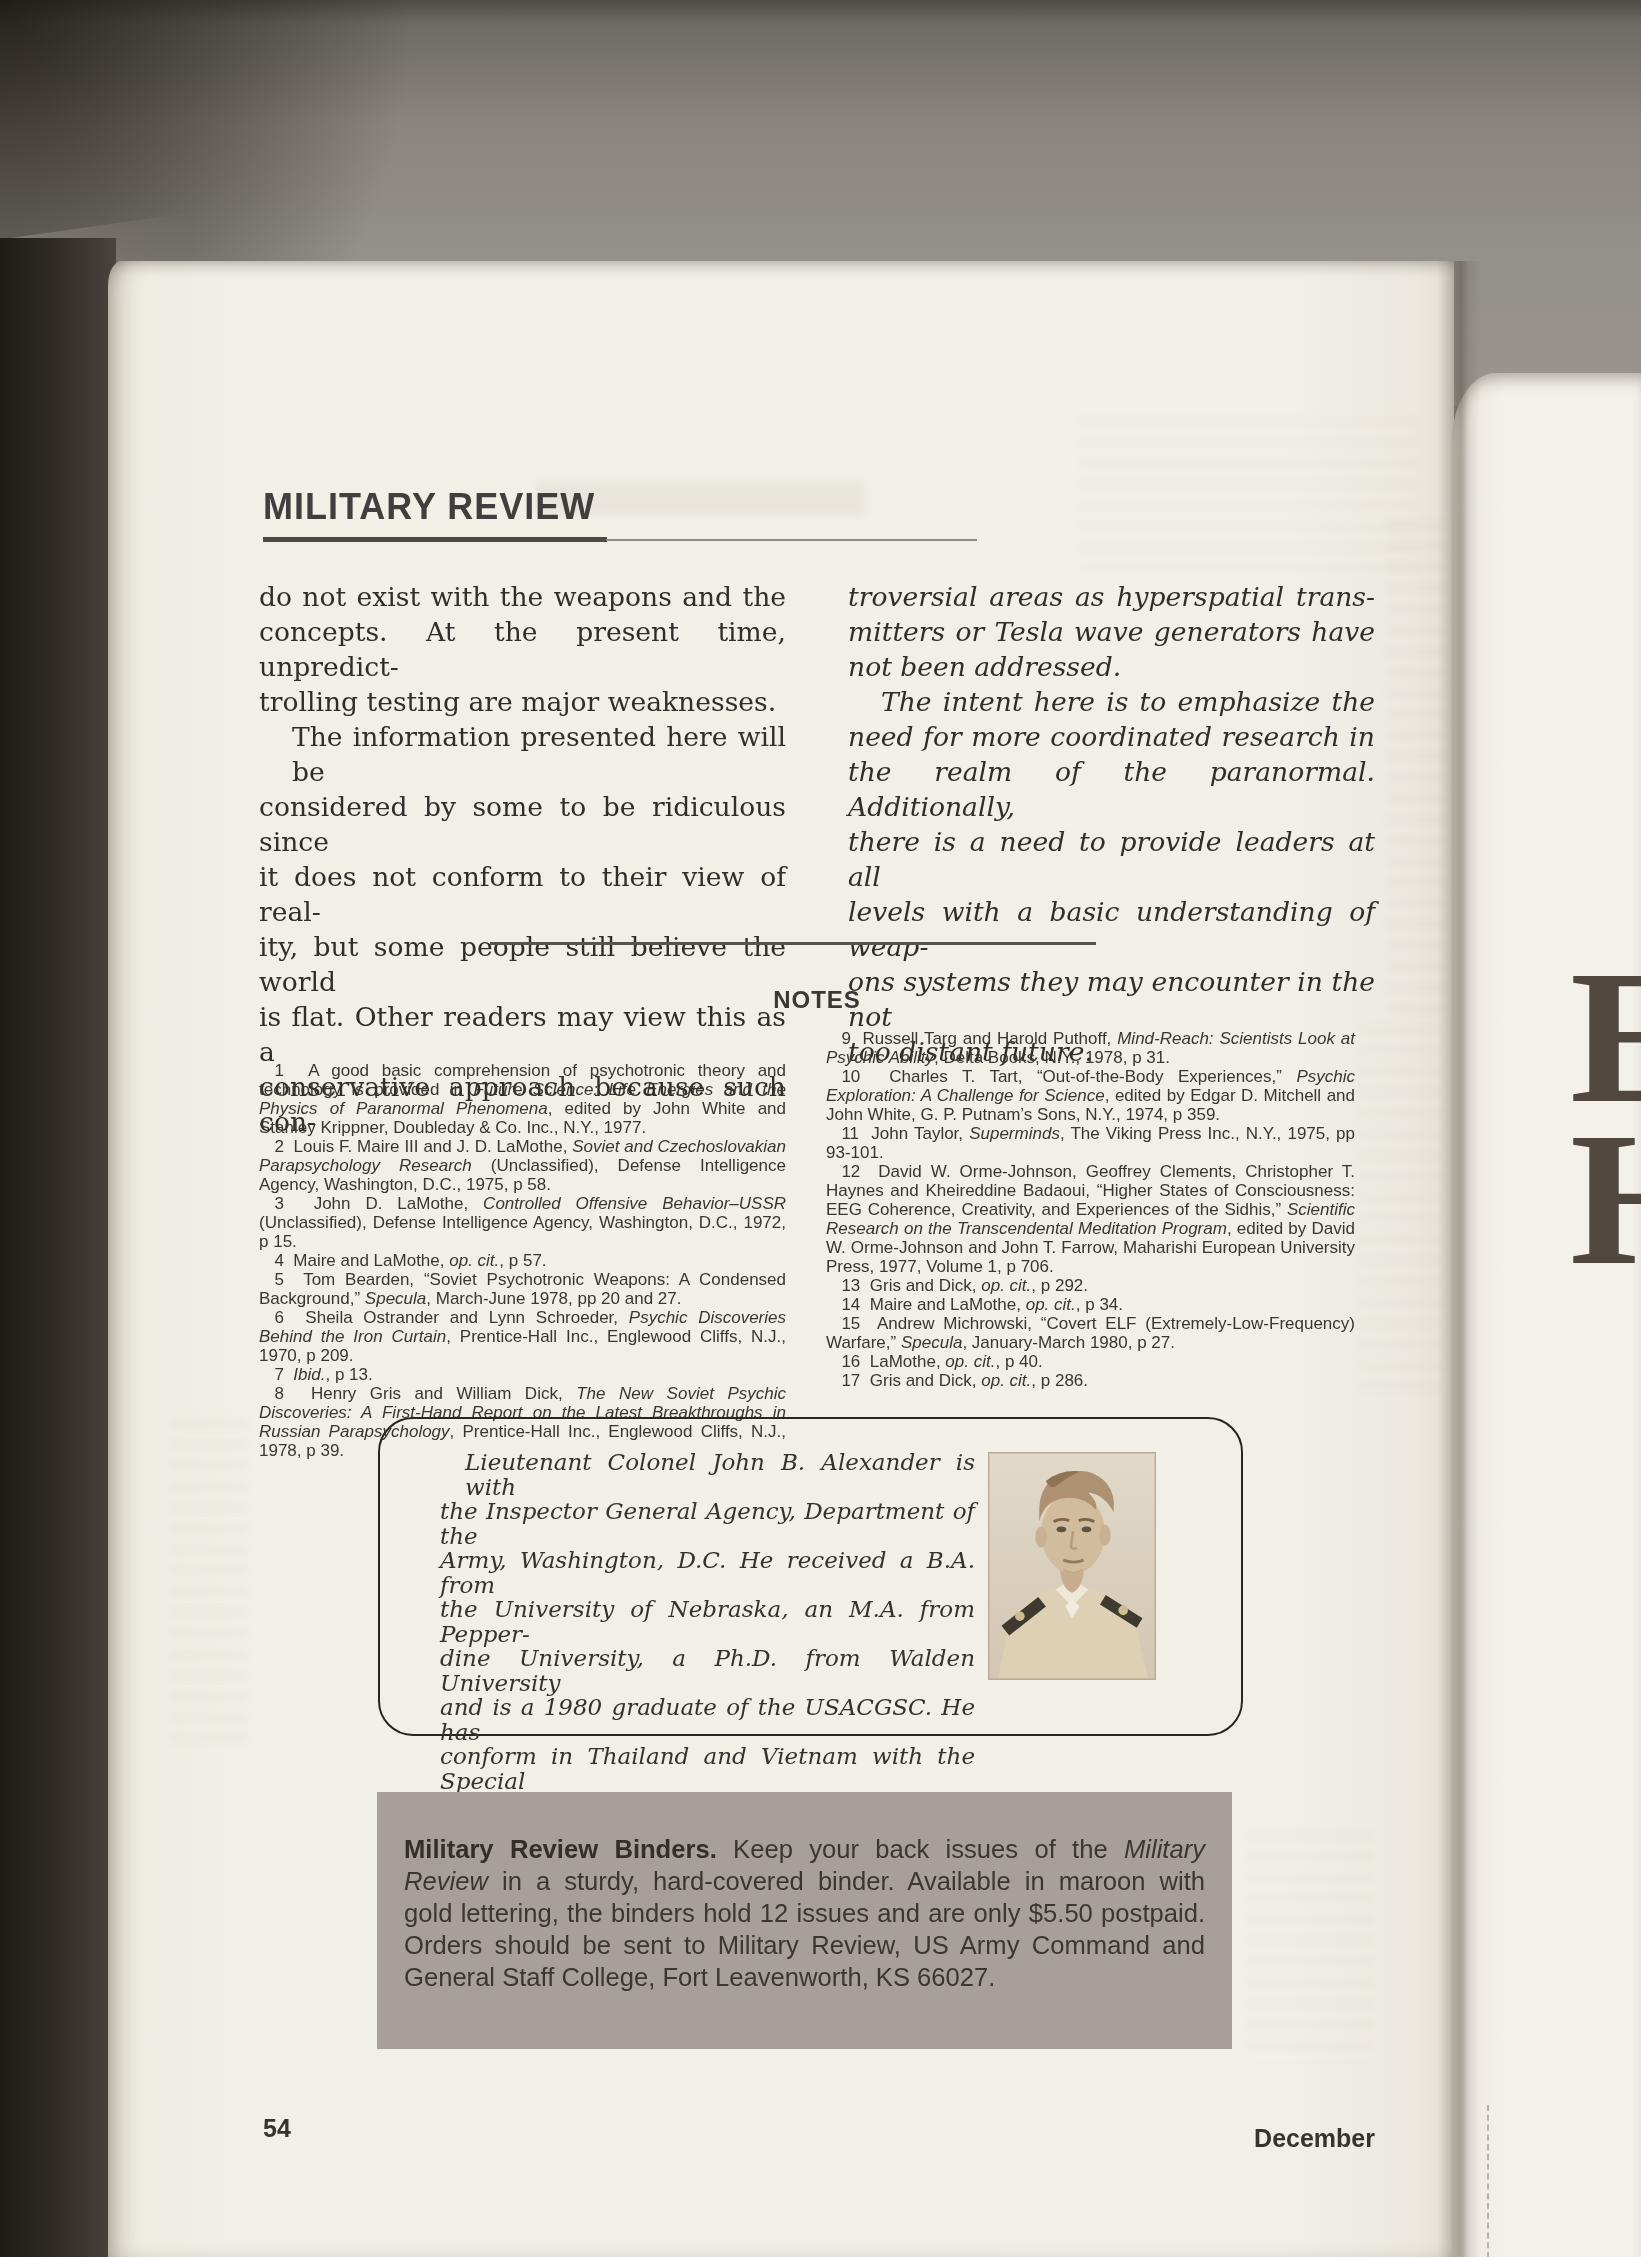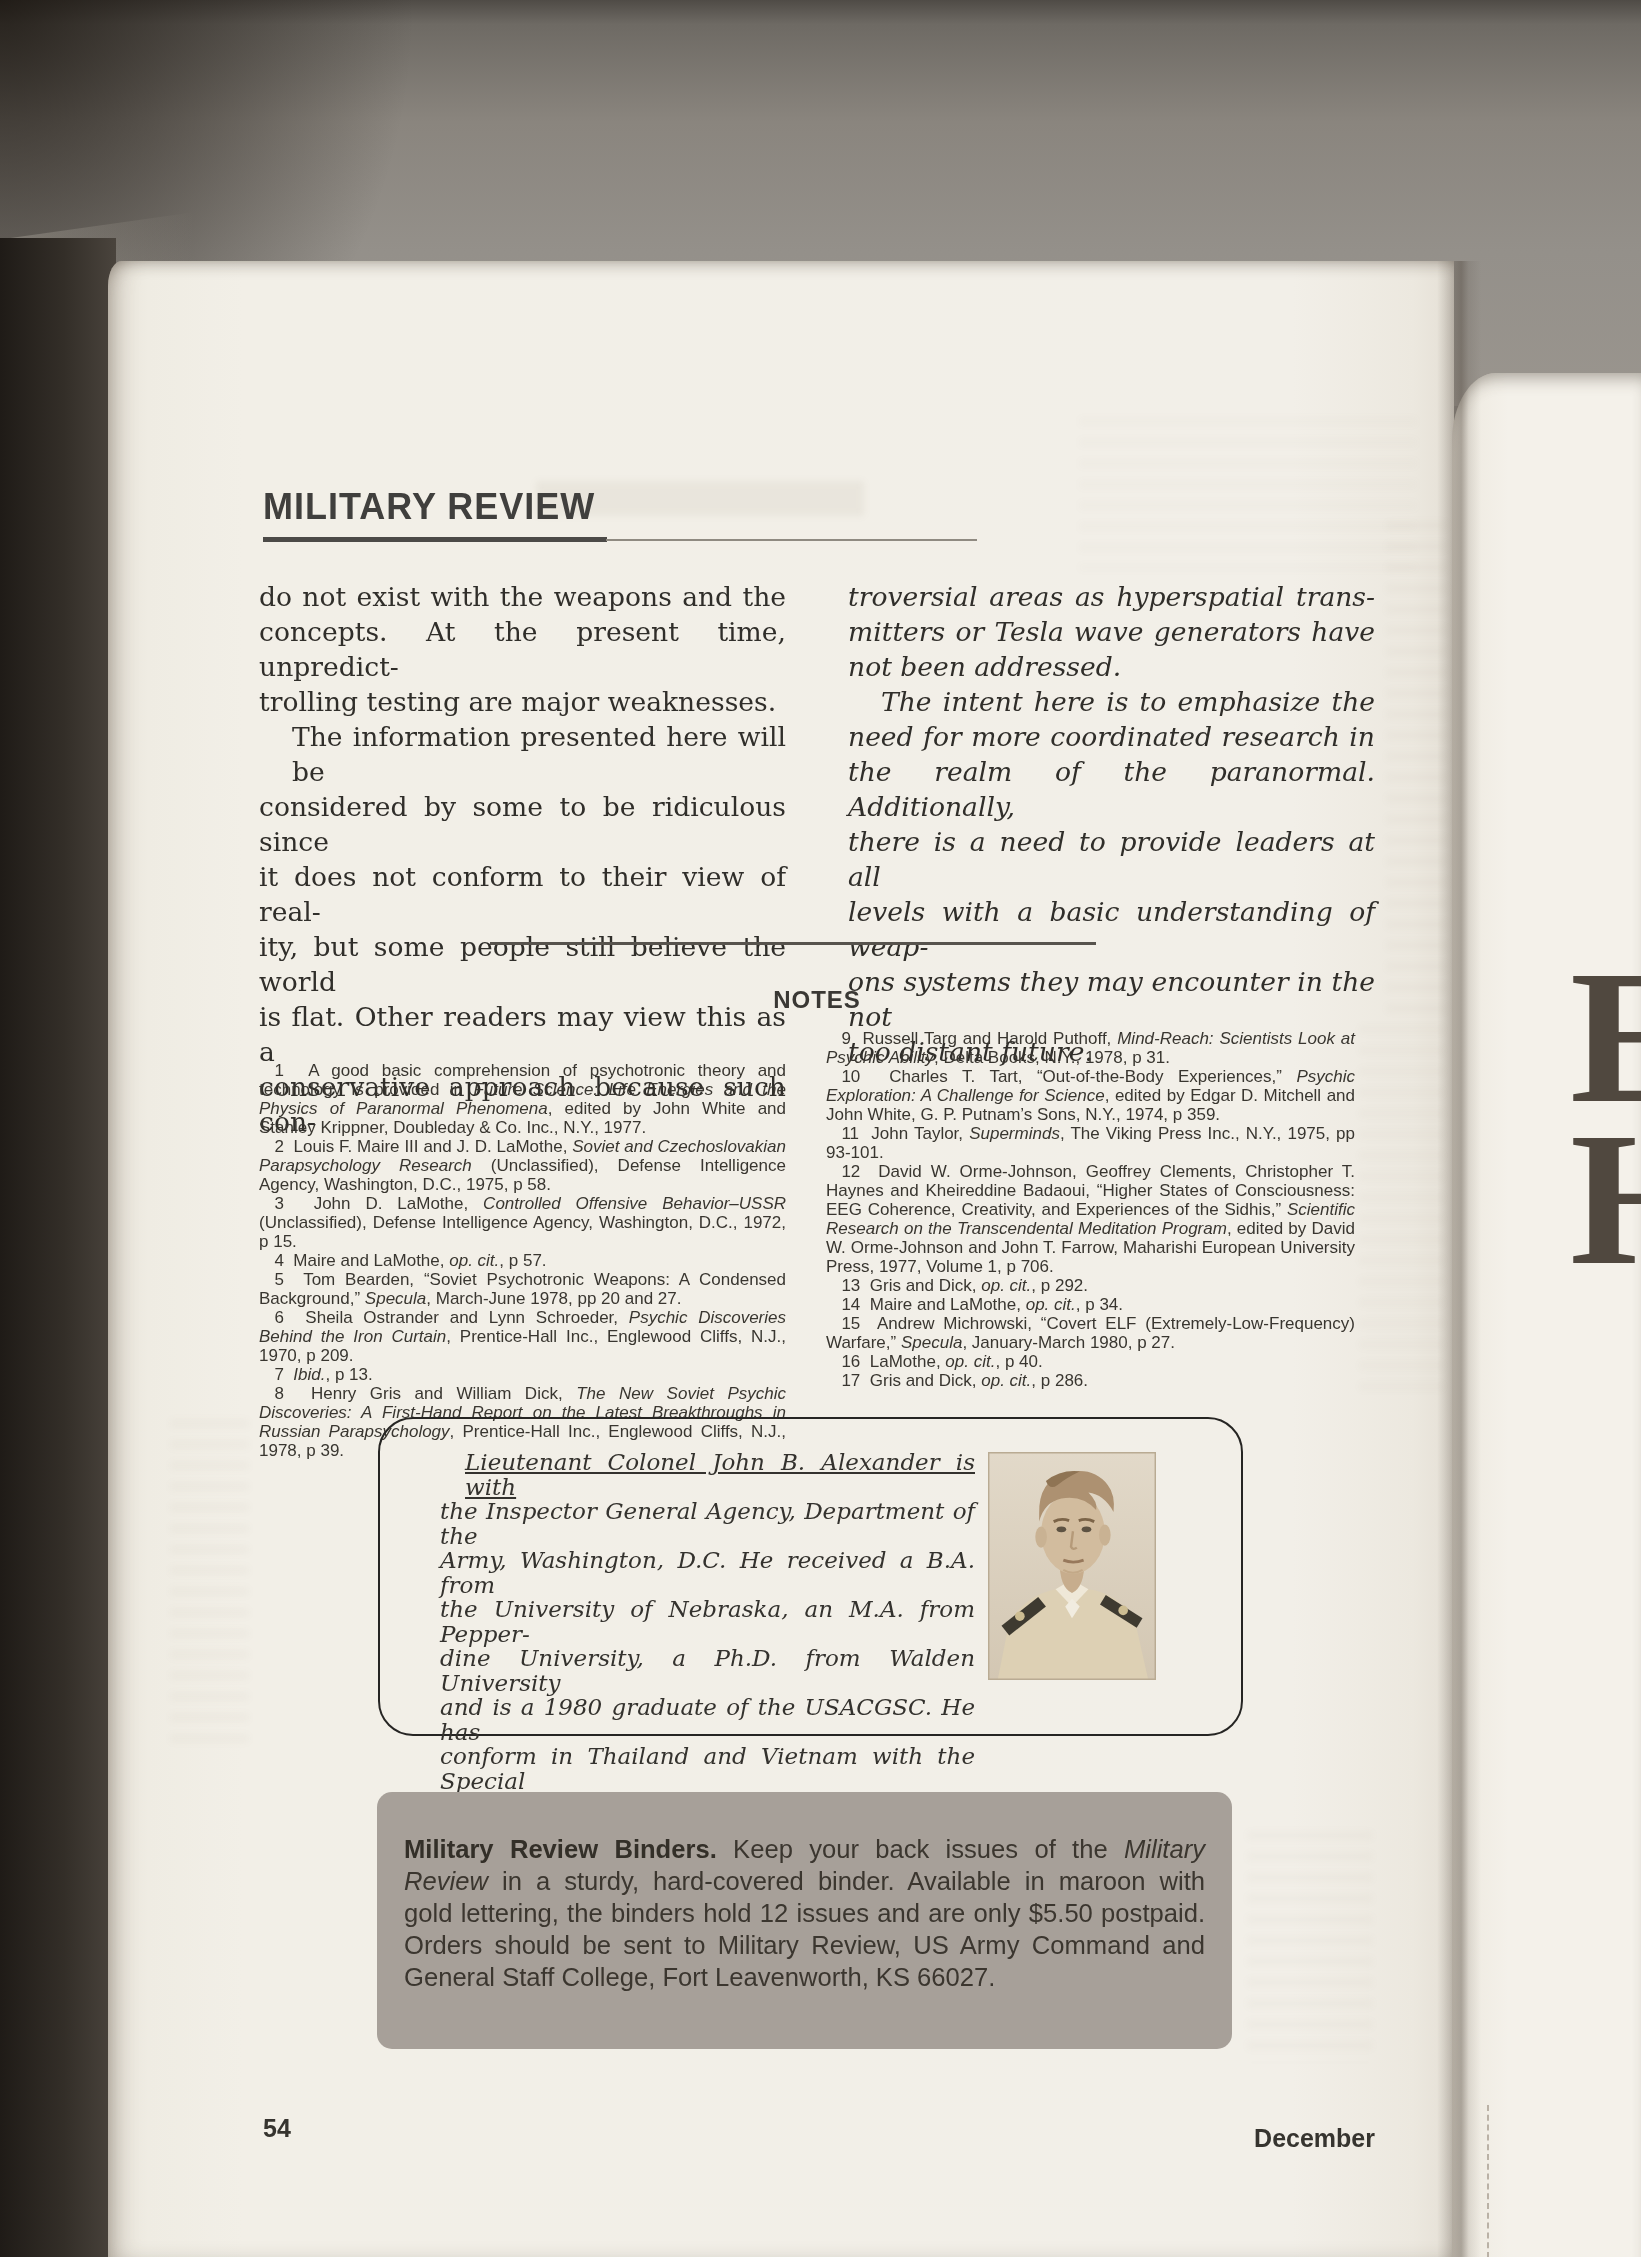--- a/index.html
+++ b/index.html
@@ -68,25 +68,25 @@
   .fnotes.leftc{left:259px;margin-top:32px;} .fnotes.rightc{left:826px;width:529px;}
   .note{margin:0;text-align:justify;text-indent:15.4px;}
   .it{font-style:italic;} .bd{font-weight:bold;}
 
   
   .bio-box{position:absolute;left:378px;top:1417px;width:861px;height:315px;
     border:2.9px solid #262523;border-radius:35px;}
   .bio-text{position:absolute;left:60px;top:31px;width:535px;
     font-family:"DejaVu Serif",serif;font-style:italic;font-size:23px;
     line-height:24.5px;color:#34322e;}
-  .bio-text .ind{padding-left:25px;text-decoration:underline;}
+  .bio-text .ind{padding-left:25px;}
   .photo{position:absolute;left:608px;top:33px;width:168px;height:228px;}
 
   
-  .binders{position:absolute;left:377px;top:1792px;width:855px;height:257px;background:#a7a099;border-radius:15px;}
+  .binders{position:absolute;left:377px;top:1792px;width:855px;height:257px;background:#a7a099;}
   .binders-text{position:absolute;left:27px;top:41px;width:801px;
     font-size:25.6px;line-height:32px;color:#3b362f;}
   .bl{text-align:justify;text-align-last:justify;}
   .bl:last-child{text-align-last:left;}
   .bl .bd{color:#332f28;}
 
   
   .pagenum{position:absolute;left:263px;top:2114px;font-weight:bold;font-size:25px;color:#36342f;}
   .month{position:absolute;left:1159px;top:2114px;width:216px;text-align:right;
     font-weight:bold;font-size:25px;color:#36342f;margin-top:10px;}

